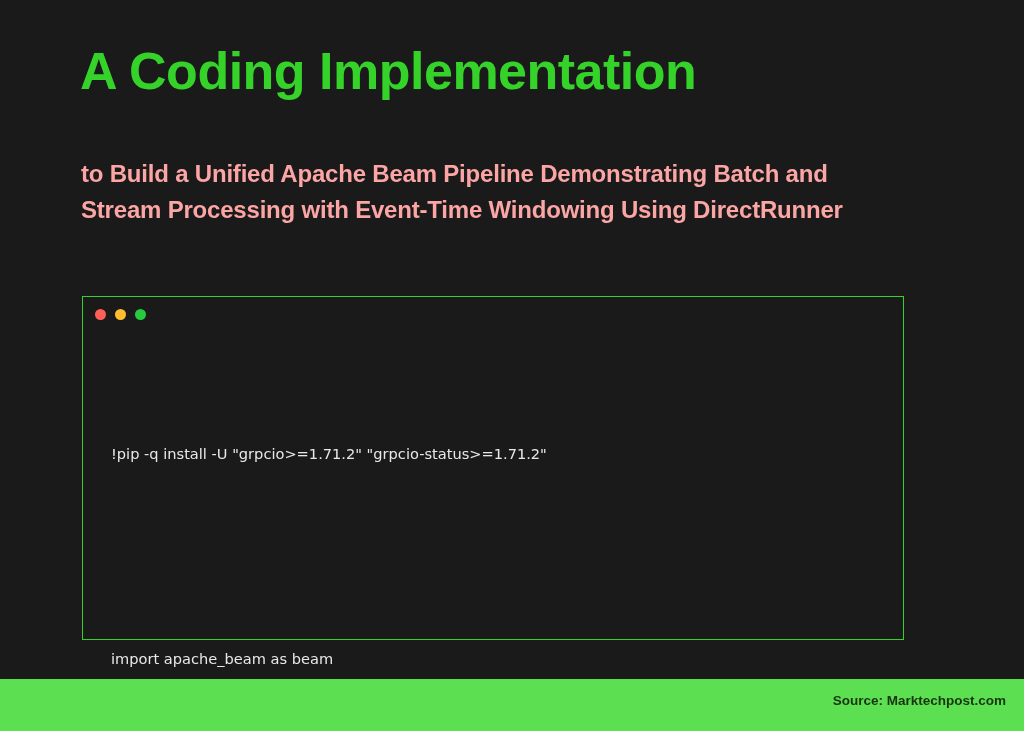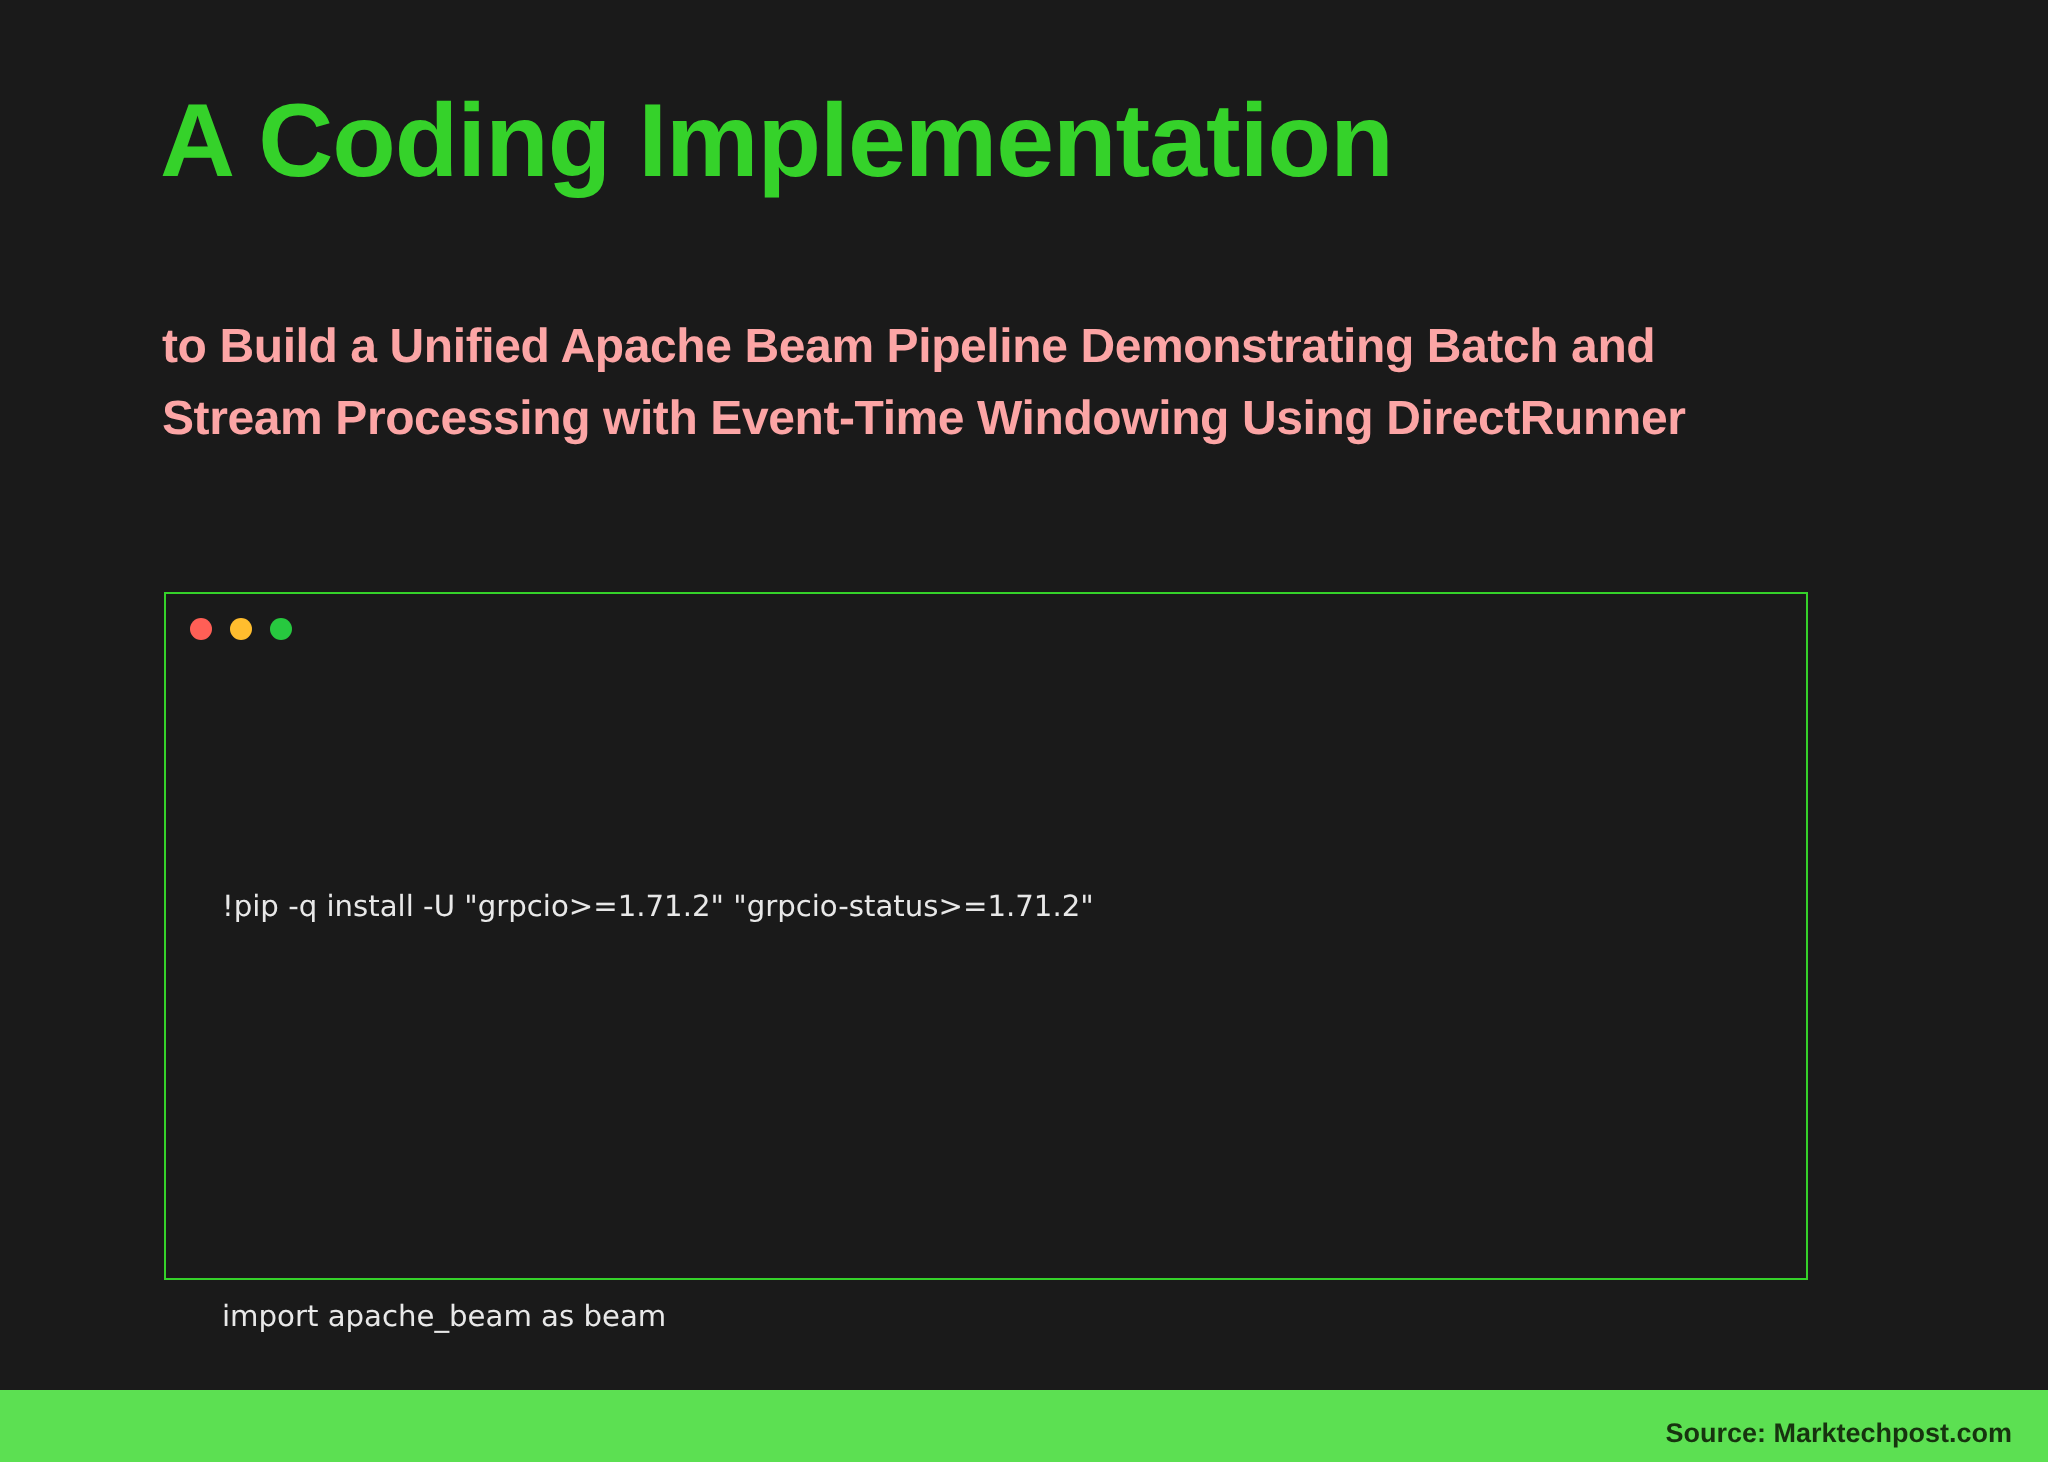--- a/index.html
+++ b/index.html
@@ -69,21 +69,21 @@
     line-height: 25.6px;
     white-space: pre;
   }
   .code-block + .code-block { margin-top: 25px; }
   .code-line { white-space: pre; }
   .footer-bar {
     position: absolute;
     left: 0;
     bottom: 0;
     width: 1024px;
-    height: 36px;
+    height: 52px;
     background: #5ce052;
     padding-left: 31px;
   }
   .footer-text {
     position: absolute;
     right: 18px;
     top: 14px;
     font-size: 13.5px;
     font-weight: bold;
     color: #17340f;

